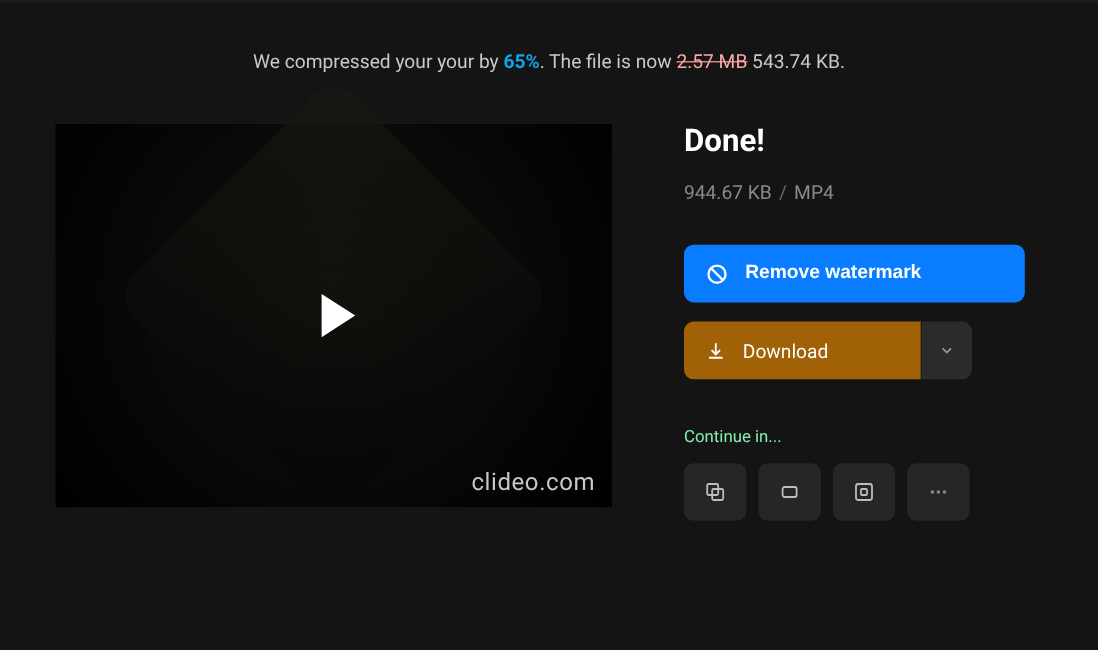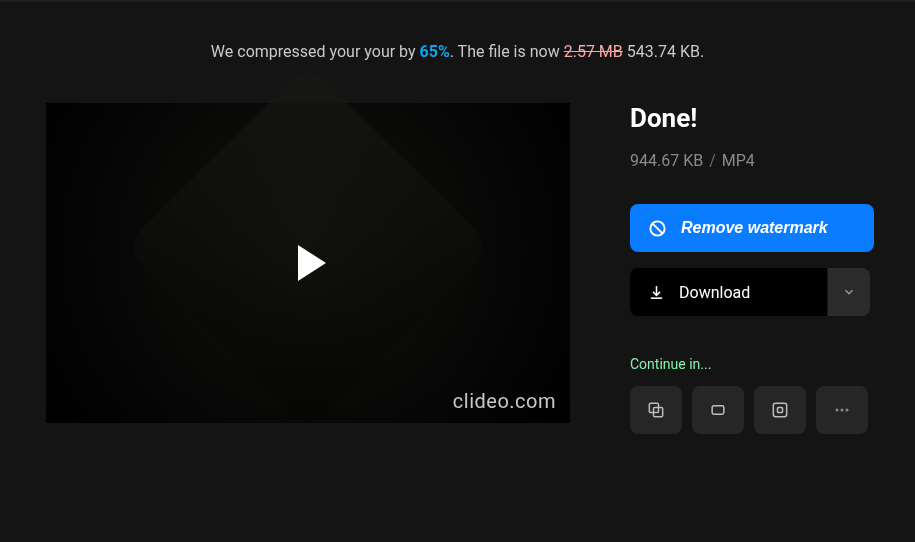--- a/index.html
+++ b/index.html
@@ -20,21 +20,21 @@
   }
   .top-message .pct { font-weight: 700; color: #0ea5e9; }
   .top-message .strike { text-decoration: line-through; color: #fca5a5; }
   .content {
     display: flex;
     gap: 60px;
     padding: 42px 90px 0 46px;
     align-items: flex-start;
   }
   .video-box {
-    width: 524px;
+    width: 464px;
     height: 320px;
     background: #7f1d1d;
     position: relative;
     flex-shrink: 0;
     display: flex;
     align-items: center;
     justify-content: center;
   }
   .video-thumb {
     width: 100%; height: 100%;
@@ -83,43 +83,42 @@
   .meta {
     font-size: 16px;
     color: #8a8a8a;
     margin-bottom: 34px;
   }
   .meta .sep { margin: 0 6px; color: #6a6a6a; }
   .btn {
     display: flex;
     align-items: center;
     gap: 14px;
-    width: 244px;
+    width: 284px;
     height: 48px;
     border-radius: 8px;
     padding: 0 18px;
     font-size: 16px;
     font-weight: 500;
     cursor: pointer;
     border: none;
     color: #fff;
-    font-style: italic;
   }
   .btn-primary {
     background: #0a7cff;
     margin-bottom: 16px;
     font-weight: 600;
   }
   .btn-row {
     display: flex;
     width: 240px;
     margin-bottom: 40px;
   }
   .btn-dl {
-    background: #000000;
+    background: #a16207;
     border-radius: 8px 0 0 8px;
     flex: 1;
     height: 48px;
     display: flex;
     align-items: center;
     gap: 14px;
     padding: 0 18px;
     cursor: pointer;
     border-right: 1px solid #1a1a1a;
   }

